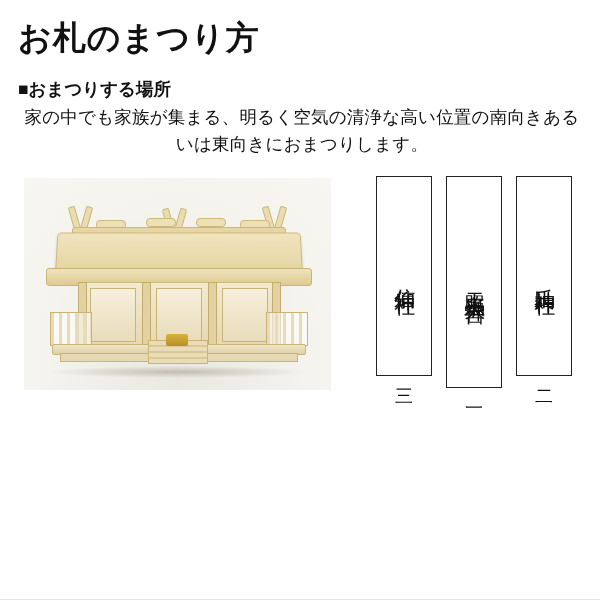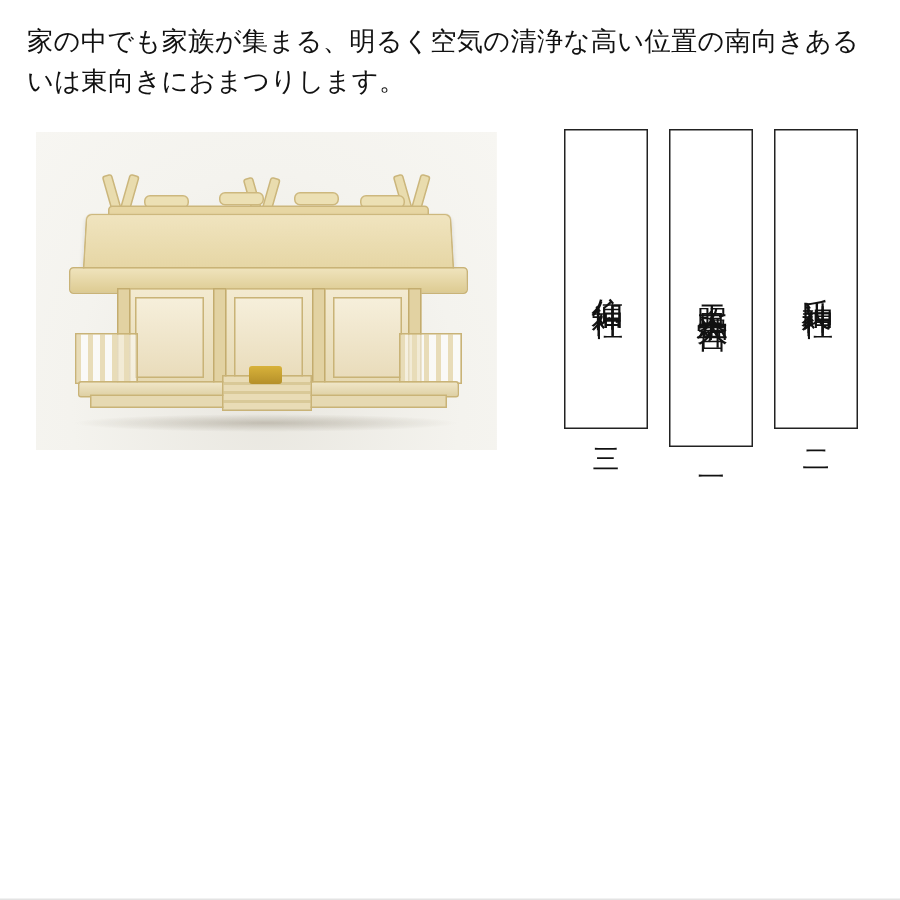--- a/index.html
+++ b/index.html
@@ -37,20 +37,21 @@
     font-weight: bold;
     line-height: 1.5;
     margin-bottom: 2px;
     color: #111;
   }
   .section-body {
     font-size: 17.5px;
     line-height: 1.55;
     color: #111;
     letter-spacing: 0.2px;
+    text-align: center;
   }
   .content-row {
     position: relative;
     margin-top: 10px;
     display: flex;
     align-items: flex-start;
     justify-content: flex-start;
   }
   
   .photo {
@@ -254,22 +255,24 @@
     width: 600px;
     height: 1px;
     background: #e3e3e3;
   }
 </style>
 </head>
 <body>
 
 <div class="page">
 
+  <h1 class="page-title">お札のまつり方</h1>
 
   <div class="section">
+    <div class="section-heading">■おまつりする場所</div>
     <div class="section-body">家の中でも家族が集まる、明るく空気の清浄な高い位置の南向きあるいは東向きにおまつりします。</div>
   </div>
 
 
   <div class="content-row">
 
     <div class="photo">
       <div class="bg"></div>
       <div class="shrine">
         <div class="chigi" style="left:34px; top:12px; transform:rotate(-16deg);"></div>

